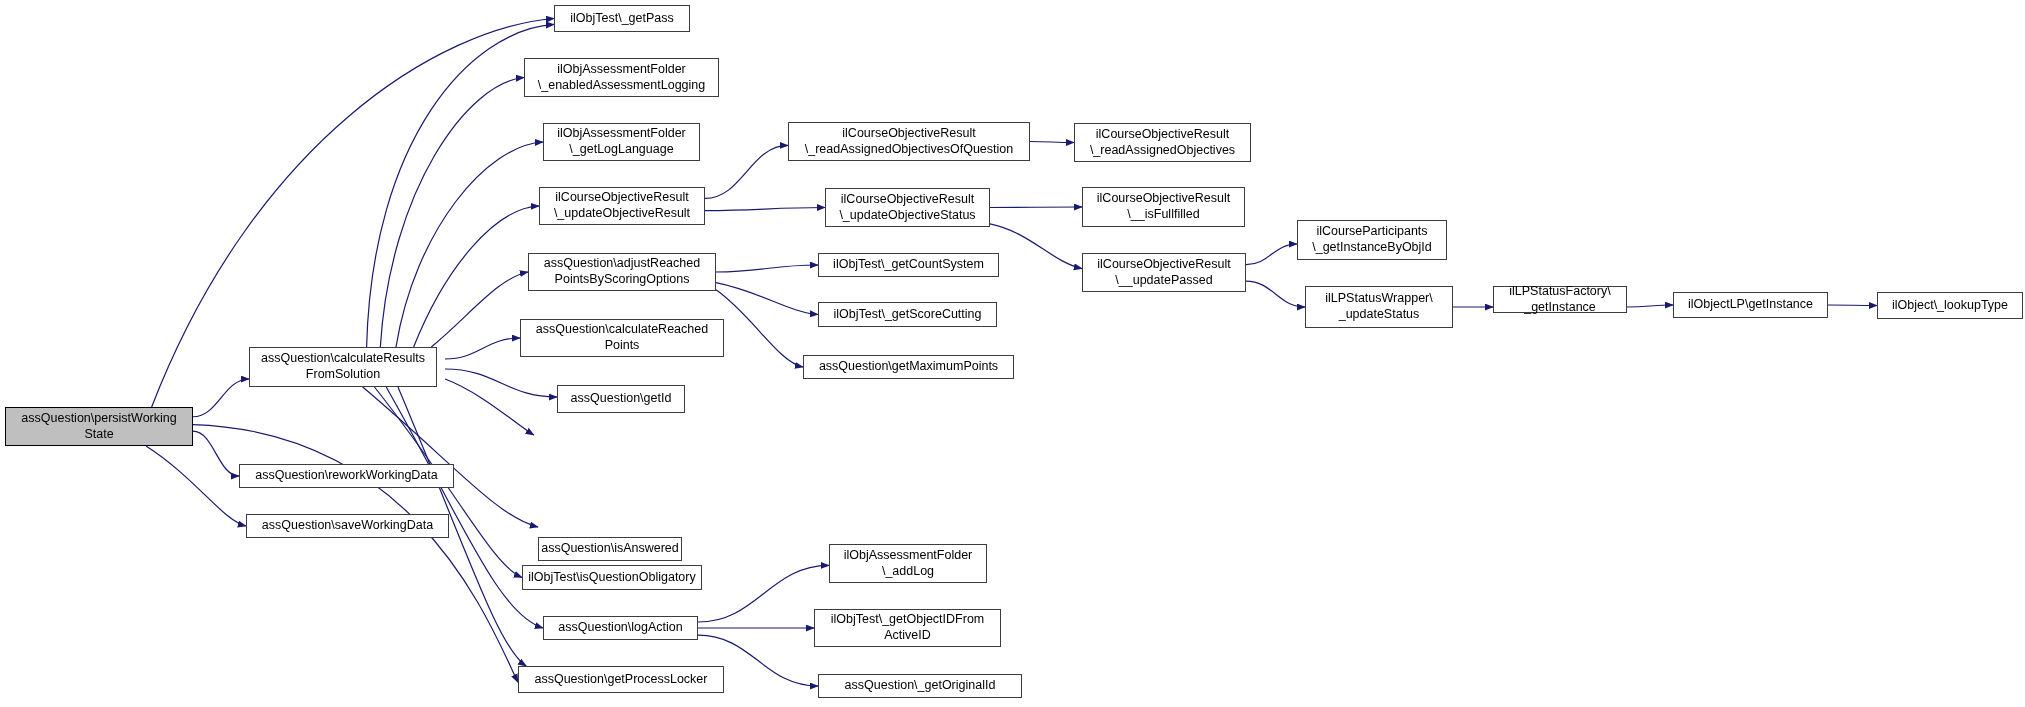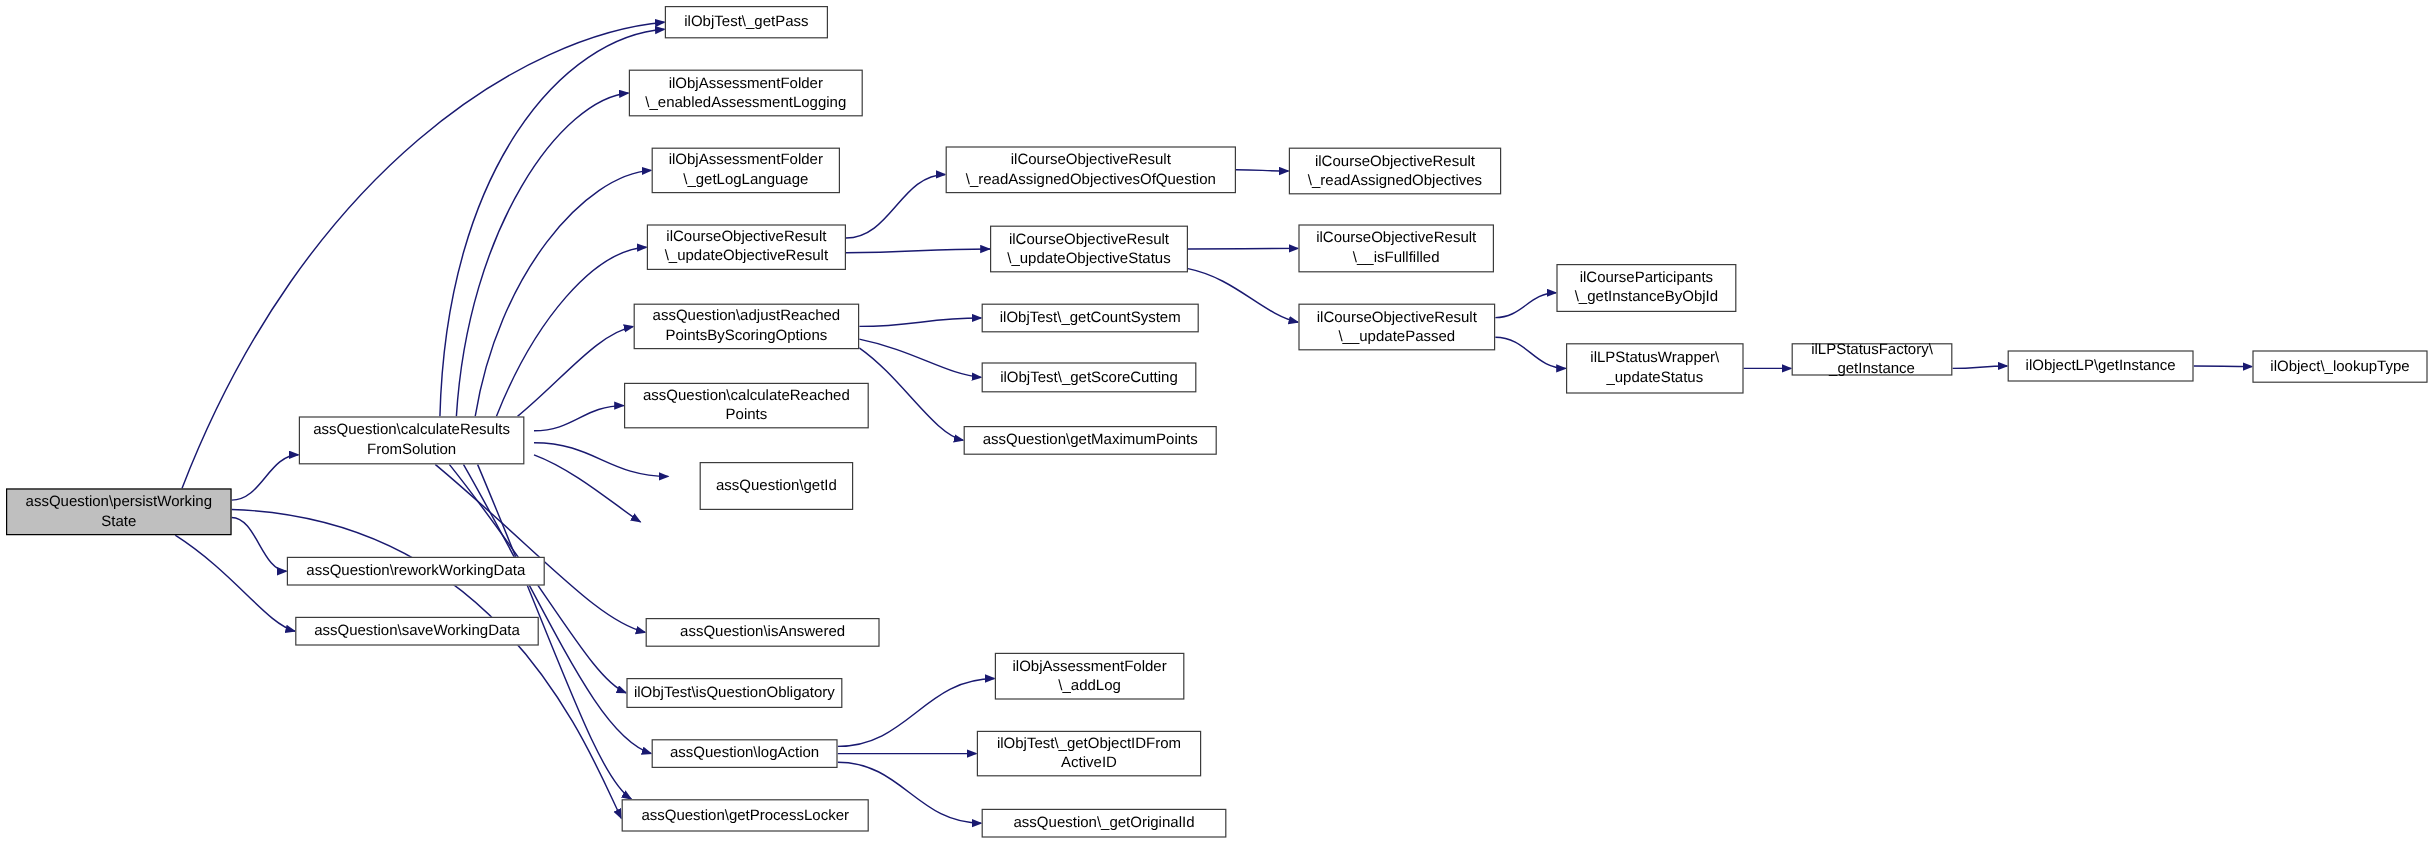--- a/index.html
+++ b/index.html
@@ -88,24 +88,24 @@
     <span>\_updateObjectiveResult</span>
   </div>
   <div class="node" style="left:528px;top:253px;width:188px;height:38px">
     <span>assQuestion\adjustReached</span>
     <span>PointsByScoringOptions</span>
   </div>
   <div class="node" style="left:520px;top:319px;width:204px;height:38px">
     <span>assQuestion\calculateReached</span>
     <span>Points</span>
   </div>
-  <div class="node" style="left:583px;top:385px;width:128px;height:40px">
+  <div class="node" style="left:557px;top:385px;width:128px;height:28px">
     <span>assQuestion\getId</span>
   </div>
-  <div class="node" style="left:538px;top:515px;width:195px;height:24px">
+  <div class="node" style="left:538px;top:537px;width:144px;height:24px">
     <span>assQuestion\isAnswered</span>
   </div>
   <div class="node" style="left:522px;top:565px;width:180px;height:25px">
     <span>ilObjTest\isQuestionObligatory</span>
   </div>
   <div class="node" style="left:543px;top:616px;width:155px;height:24px">
     <span>assQuestion\logAction</span>
   </div>
   <div class="node" style="left:518px;top:666px;width:206px;height:27px">
     <span>assQuestion\getProcessLocker</span>

